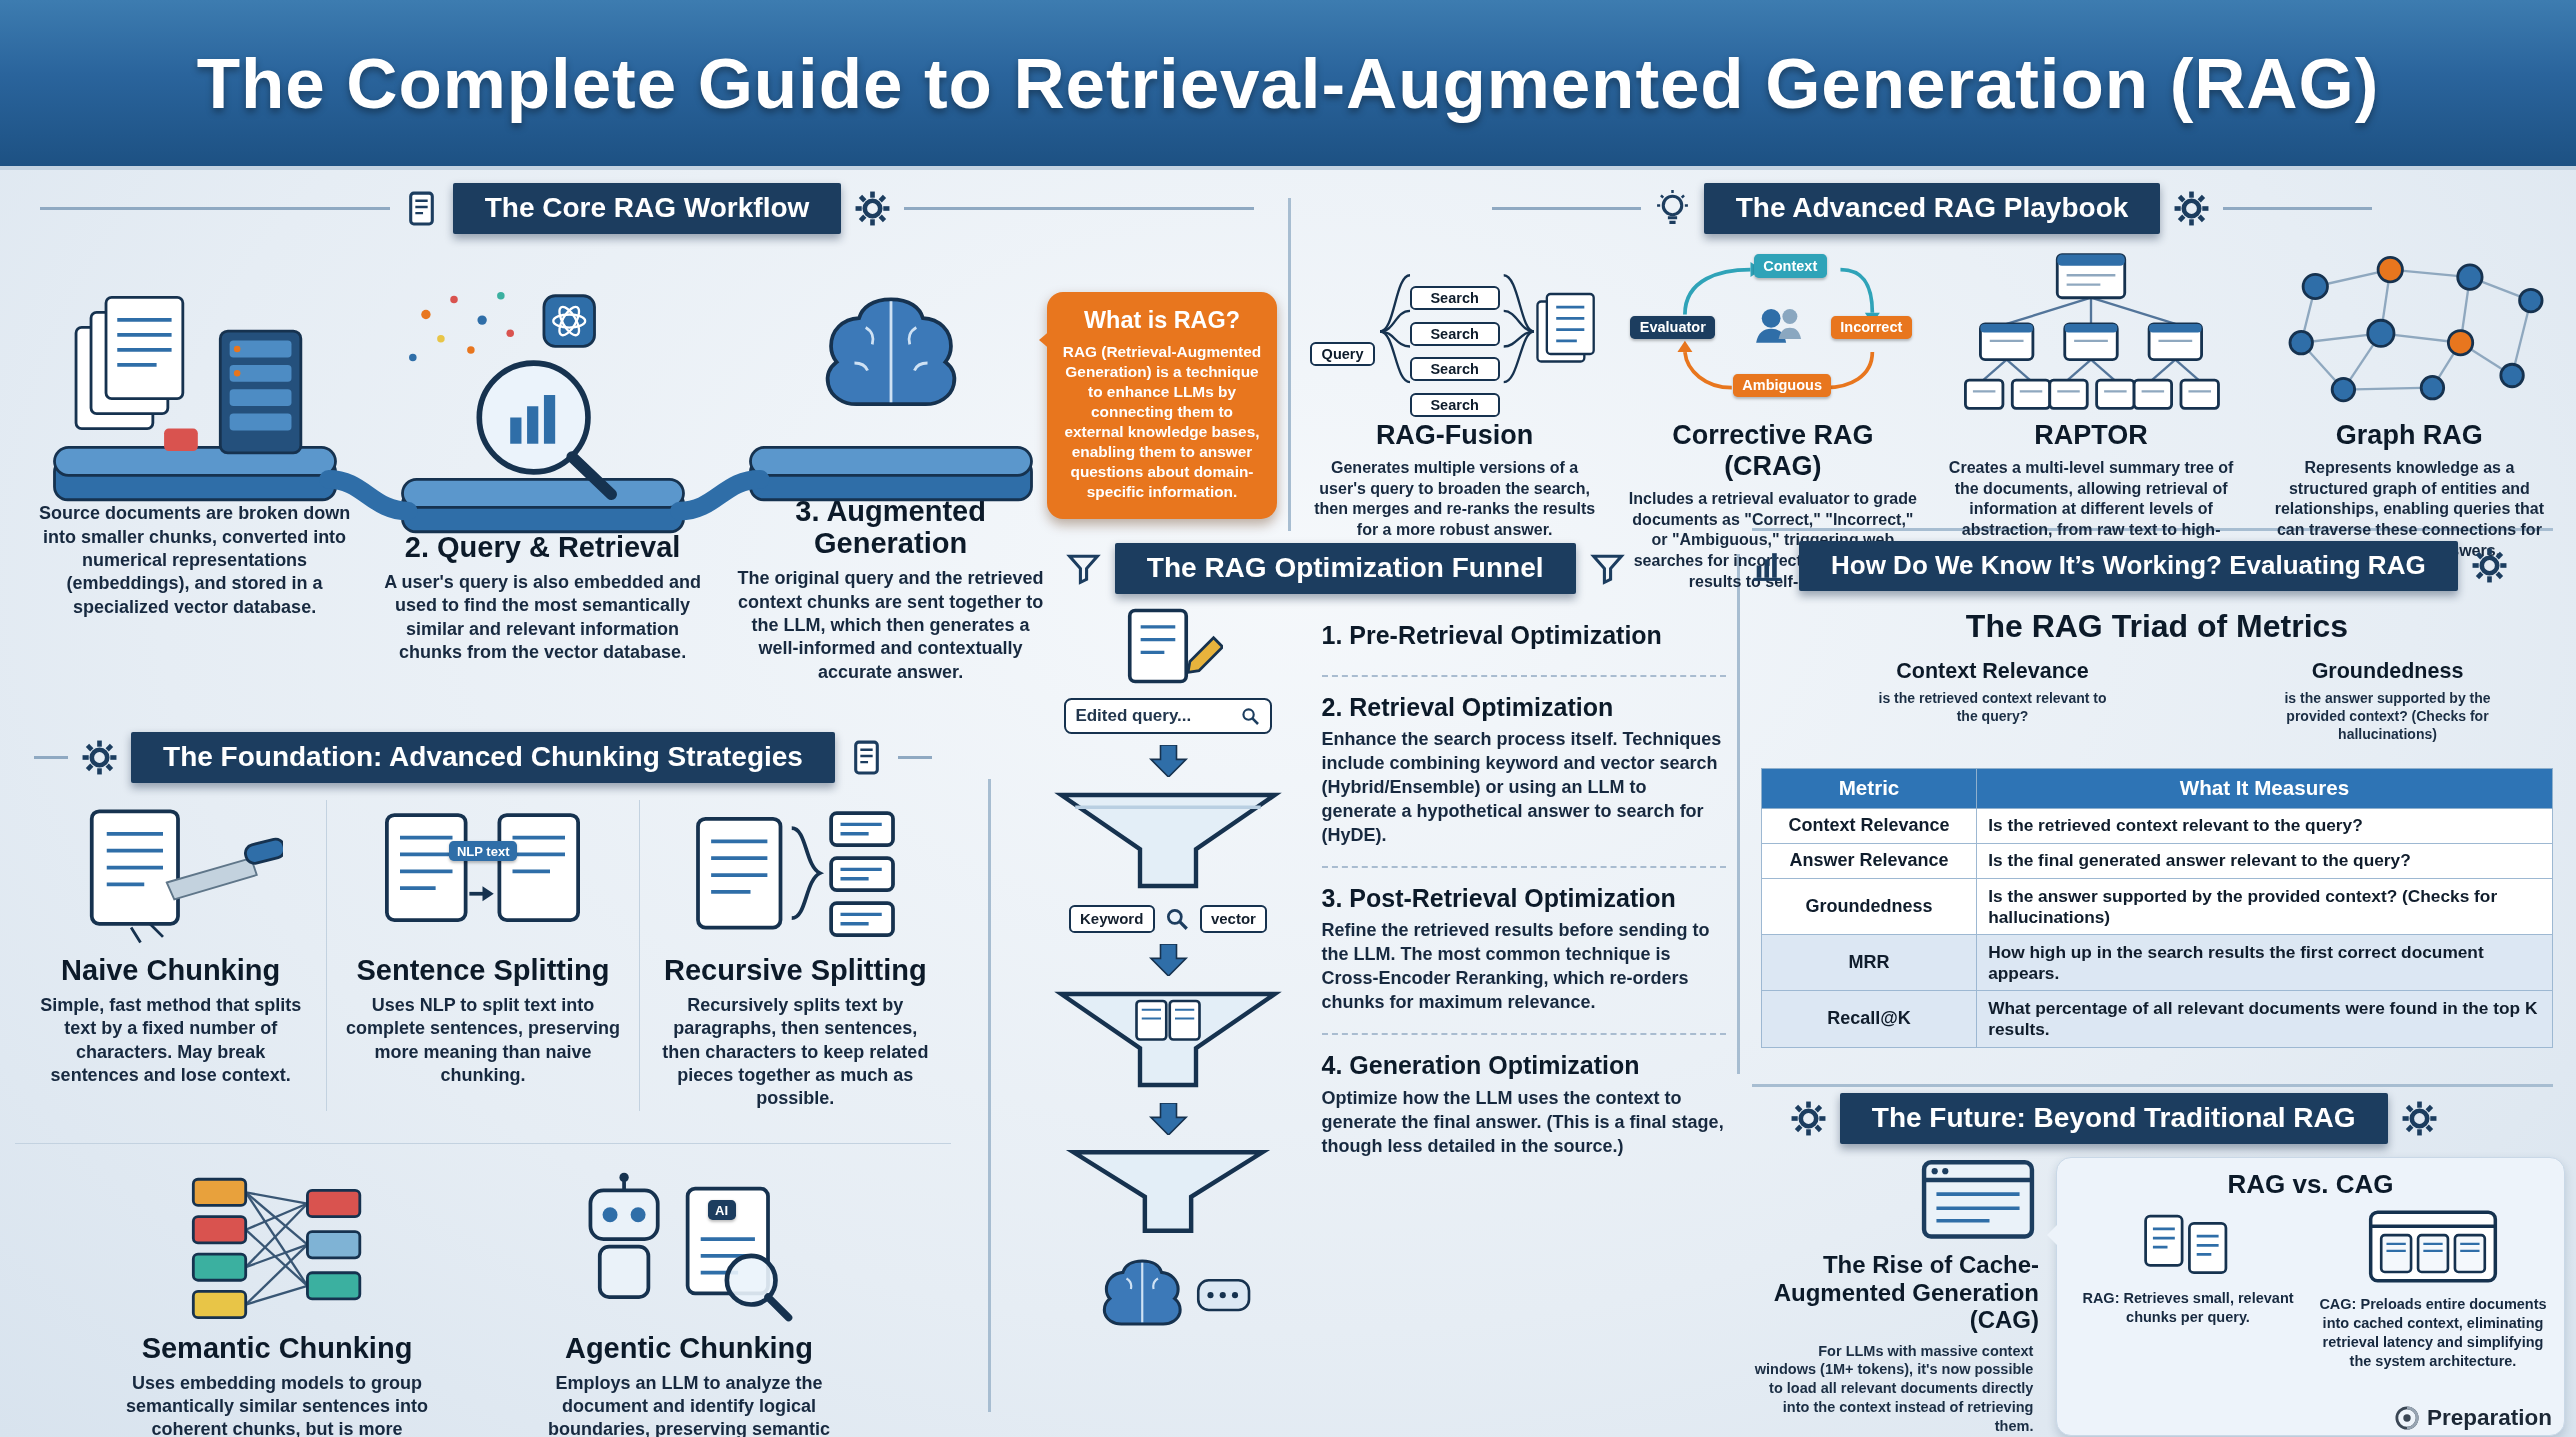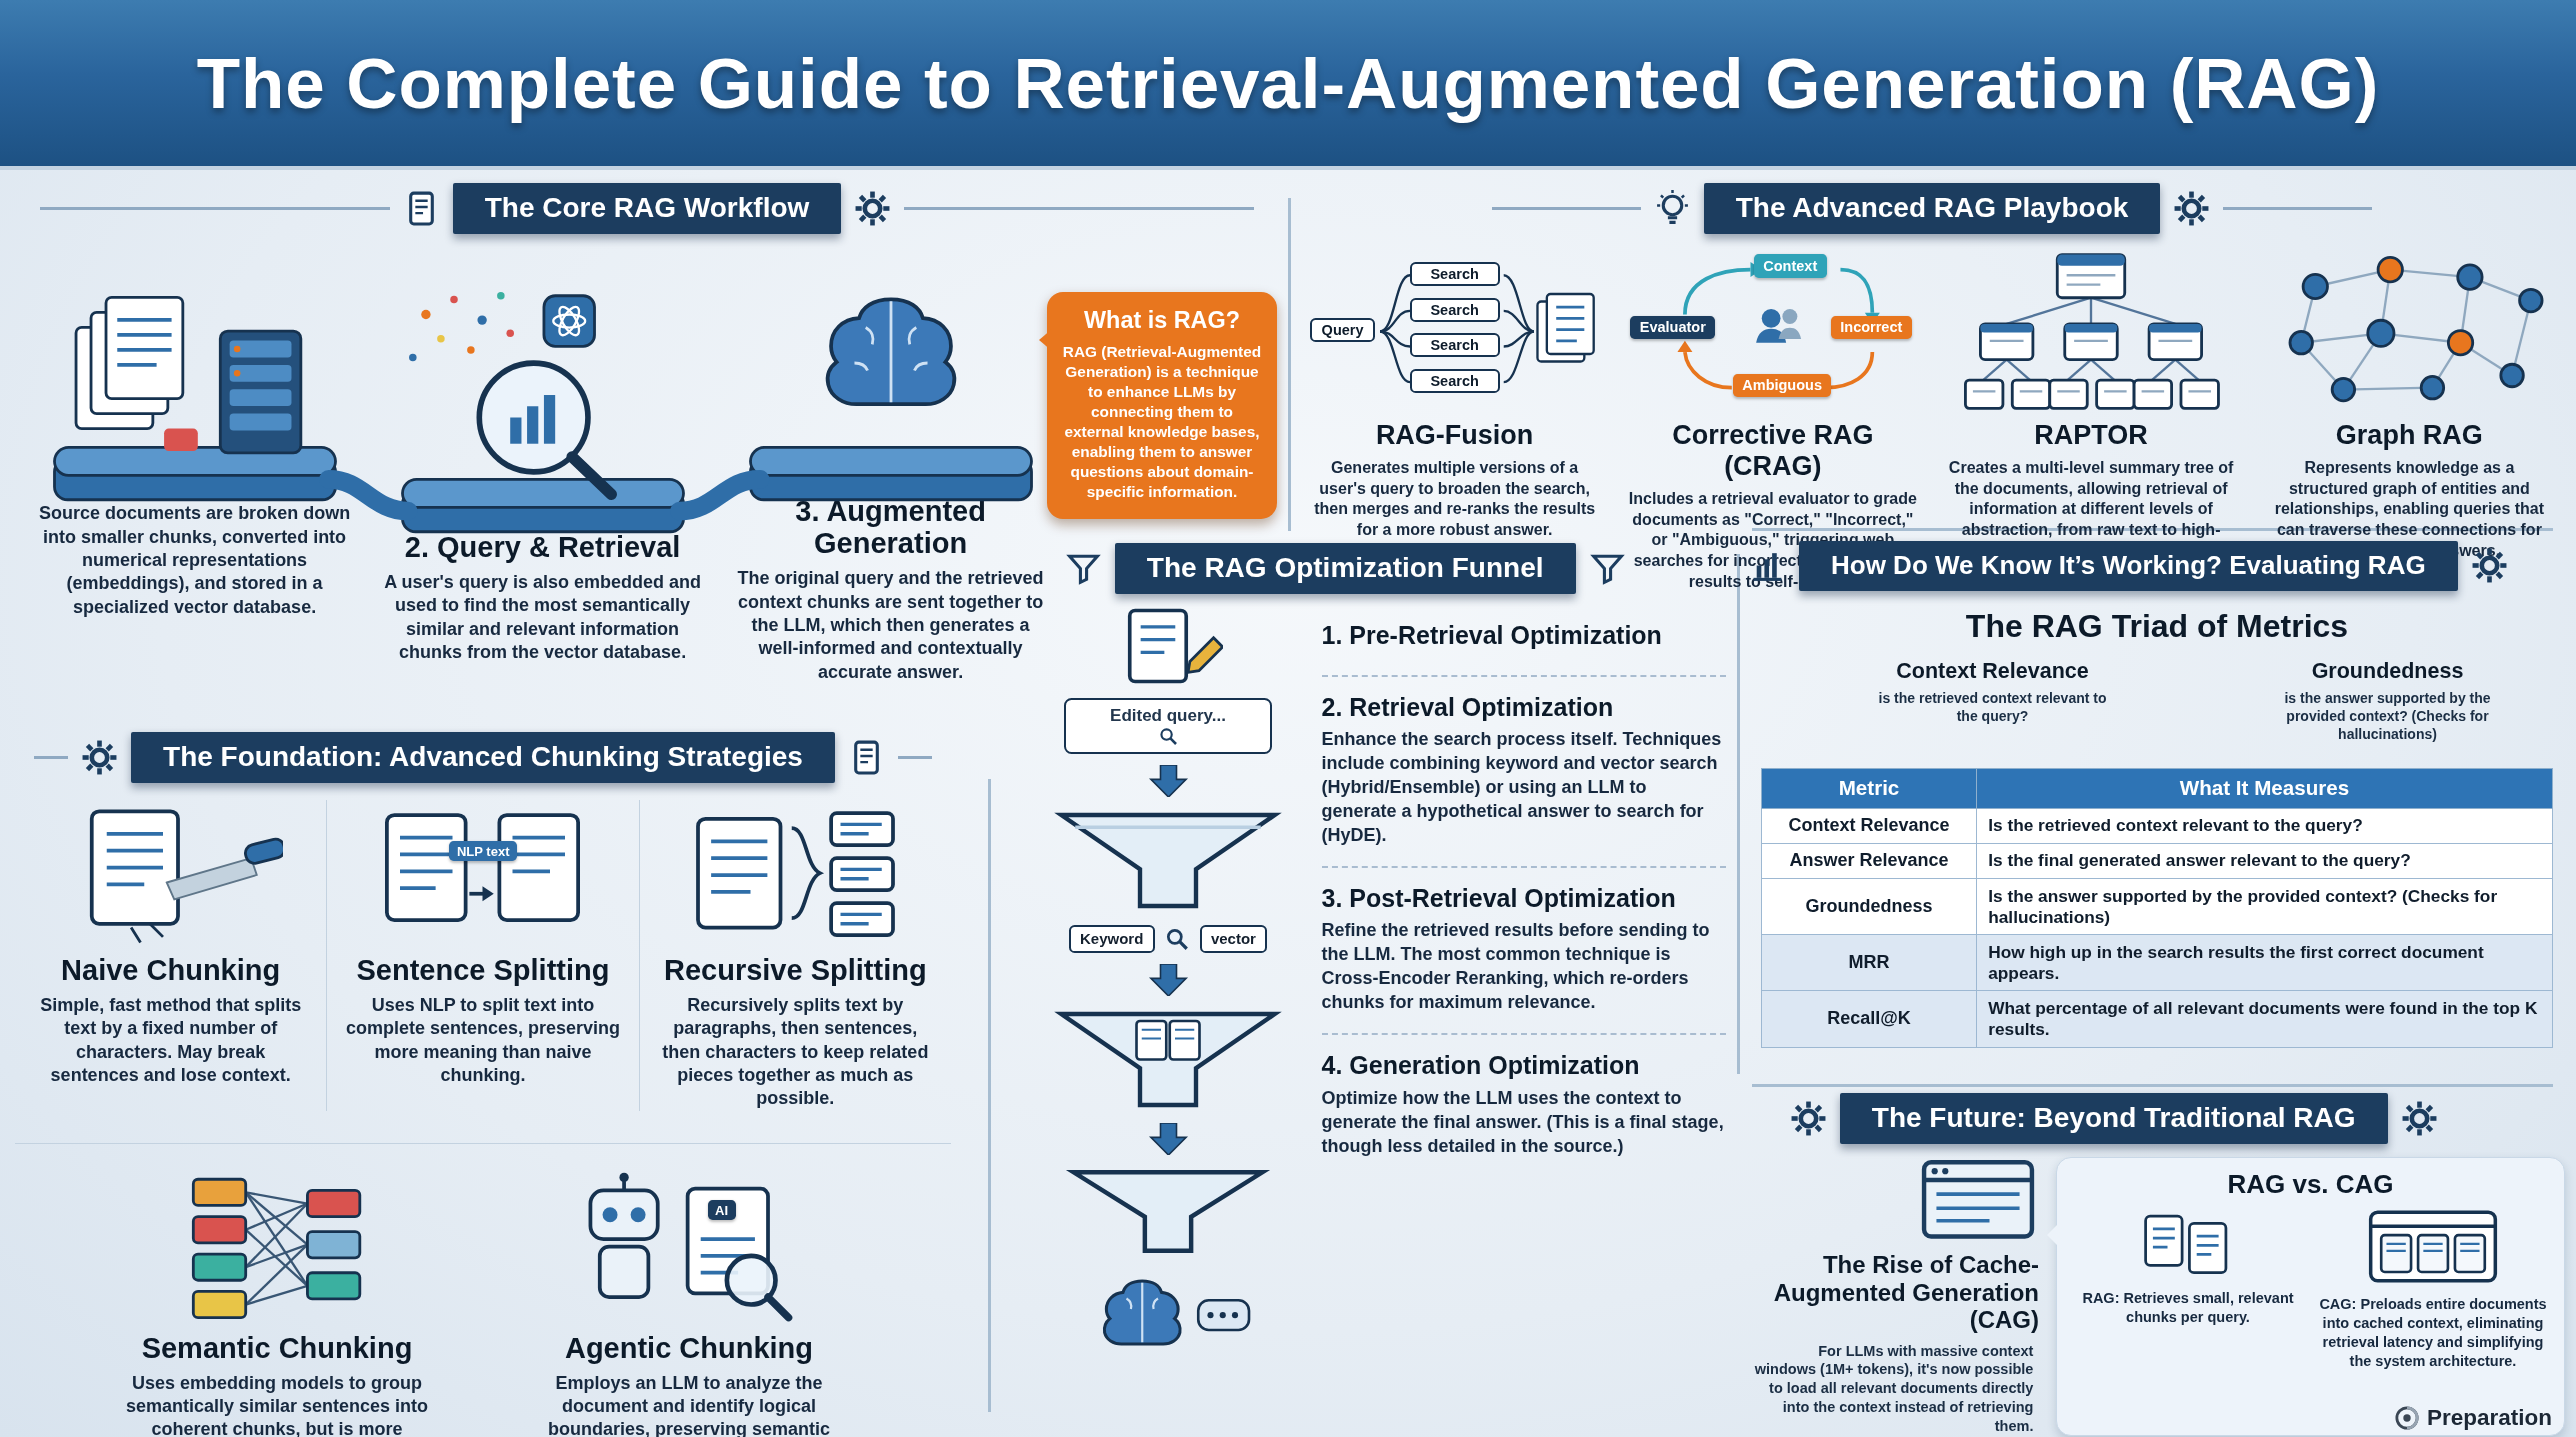--- a/index.html
+++ b/index.html
@@ -46,37 +46,37 @@
   
   .pb-cols{display:flex;gap:15px;margin-top:15px;}
   .pb-col{flex:1;min-width:0;}
   .dg{position:relative;width:300px;height:164px;margin:0 auto;}
   .dg svg{position:absolute;inset:0;width:300px;height:164px;}
   .chip{position:absolute;color:#fff;font-size:14.5px;font-weight:700;padding:3.7px 9.4px;border-radius:4.7px;white-space:nowrap;box-shadow:0 1.9px 2.8px rgba(0,0,0,.25);}
   .chip.navy{background:#1c3d5f;}
   .chip.teal{background:#2fa3b8;}
   .chip.orange{background:#e8761e;}
   .wbox{position:absolute;background:#fff;border:2.8px solid #16324f;border-radius:5.6px;
-    font-size:14.5px;font-weight:700;color:#0d1b2a;padding:1.9px 9.4px;white-space:nowrap;}
+    font-size:14.5px;font-weight:700;color:#0d1b2a;padding:1.9px 9.4px;white-space:nowrap;margin-top:24px;}
   .pb-name{font-size:27px;font-weight:800;text-align:center;margin-top:7.5px;color:#0c1a29;}
   .pb-desc{font-size:16px;font-weight:700;text-align:center;line-height:1.3;margin-top:6.6px;color:#17293f;padding:0 5.6px;}
   
   .ck-row1{display:flex;margin-top:17px;}
   .ck-row1>div{flex:1;padding:0 15px;}
   .ck-row1>div+div{border-left:1.9px solid #c3d2e0;}
   .ck-row2{display:flex;justify-content:center;gap:56px;margin-top:32px;padding-top:24px;border-top:1.9px solid #c3d2e0;}
   .ck-row2>div{width:356px;}
   .icon-wrap{position:relative;margin:0 auto;}
   .icon-chip{position:absolute;background:#2f6ea8;color:#fff;font-size:13px;font-weight:700;
     padding:2.8px 7.5px;border-radius:4.7px;white-space:nowrap;box-shadow:0 1.9px 2.8px rgba(0,0,0,.25);}
   
   .fn-body{display:flex;margin-top:11.2px;}
   .fn-graphic{width:262px;display:flex;flex-direction:column;align-items:center;gap:11.2px;flex:0 0 auto;}
   .fquery{width:208px;display:flex;align-items:center;justify-content:space-between;
-    background:#fff;border:2.8px solid #16324f;border-radius:7.5px;padding:5.6px 9.4px;flex-direction:column;}
+    background:#fff;border:2.8px solid #16324f;border-radius:7.5px;padding:5.6px 9.4px;}
   .fquery span{font-size:17px;font-weight:700;color:#22364d;}
   .fchips{display:flex;align-items:center;gap:9.4px;justify-content:center;}
   .fchip{background:#fff;border:2.8px solid #16324f;border-radius:5.6px;padding:3.7px 9.4px;font-size:15px;font-weight:700;}
   .fn-stages{flex:1;padding:0 7.5px 0 22.5px;}
   .stage{padding:16px 0 18px;}
   .stage+.stage{border-top:2.8px dashed #a9bcd0;}
   .stage h4{font-size:25px;font-weight:800;color:#0c1a29;margin-bottom:6.6px;}
   .stage p{font-size:18px;font-weight:700;color:#17293f;line-height:1.33;}
   
   .triad-title{font-size:32px;font-weight:800;text-align:center;margin-top:17px;color:#0c1a29;}

